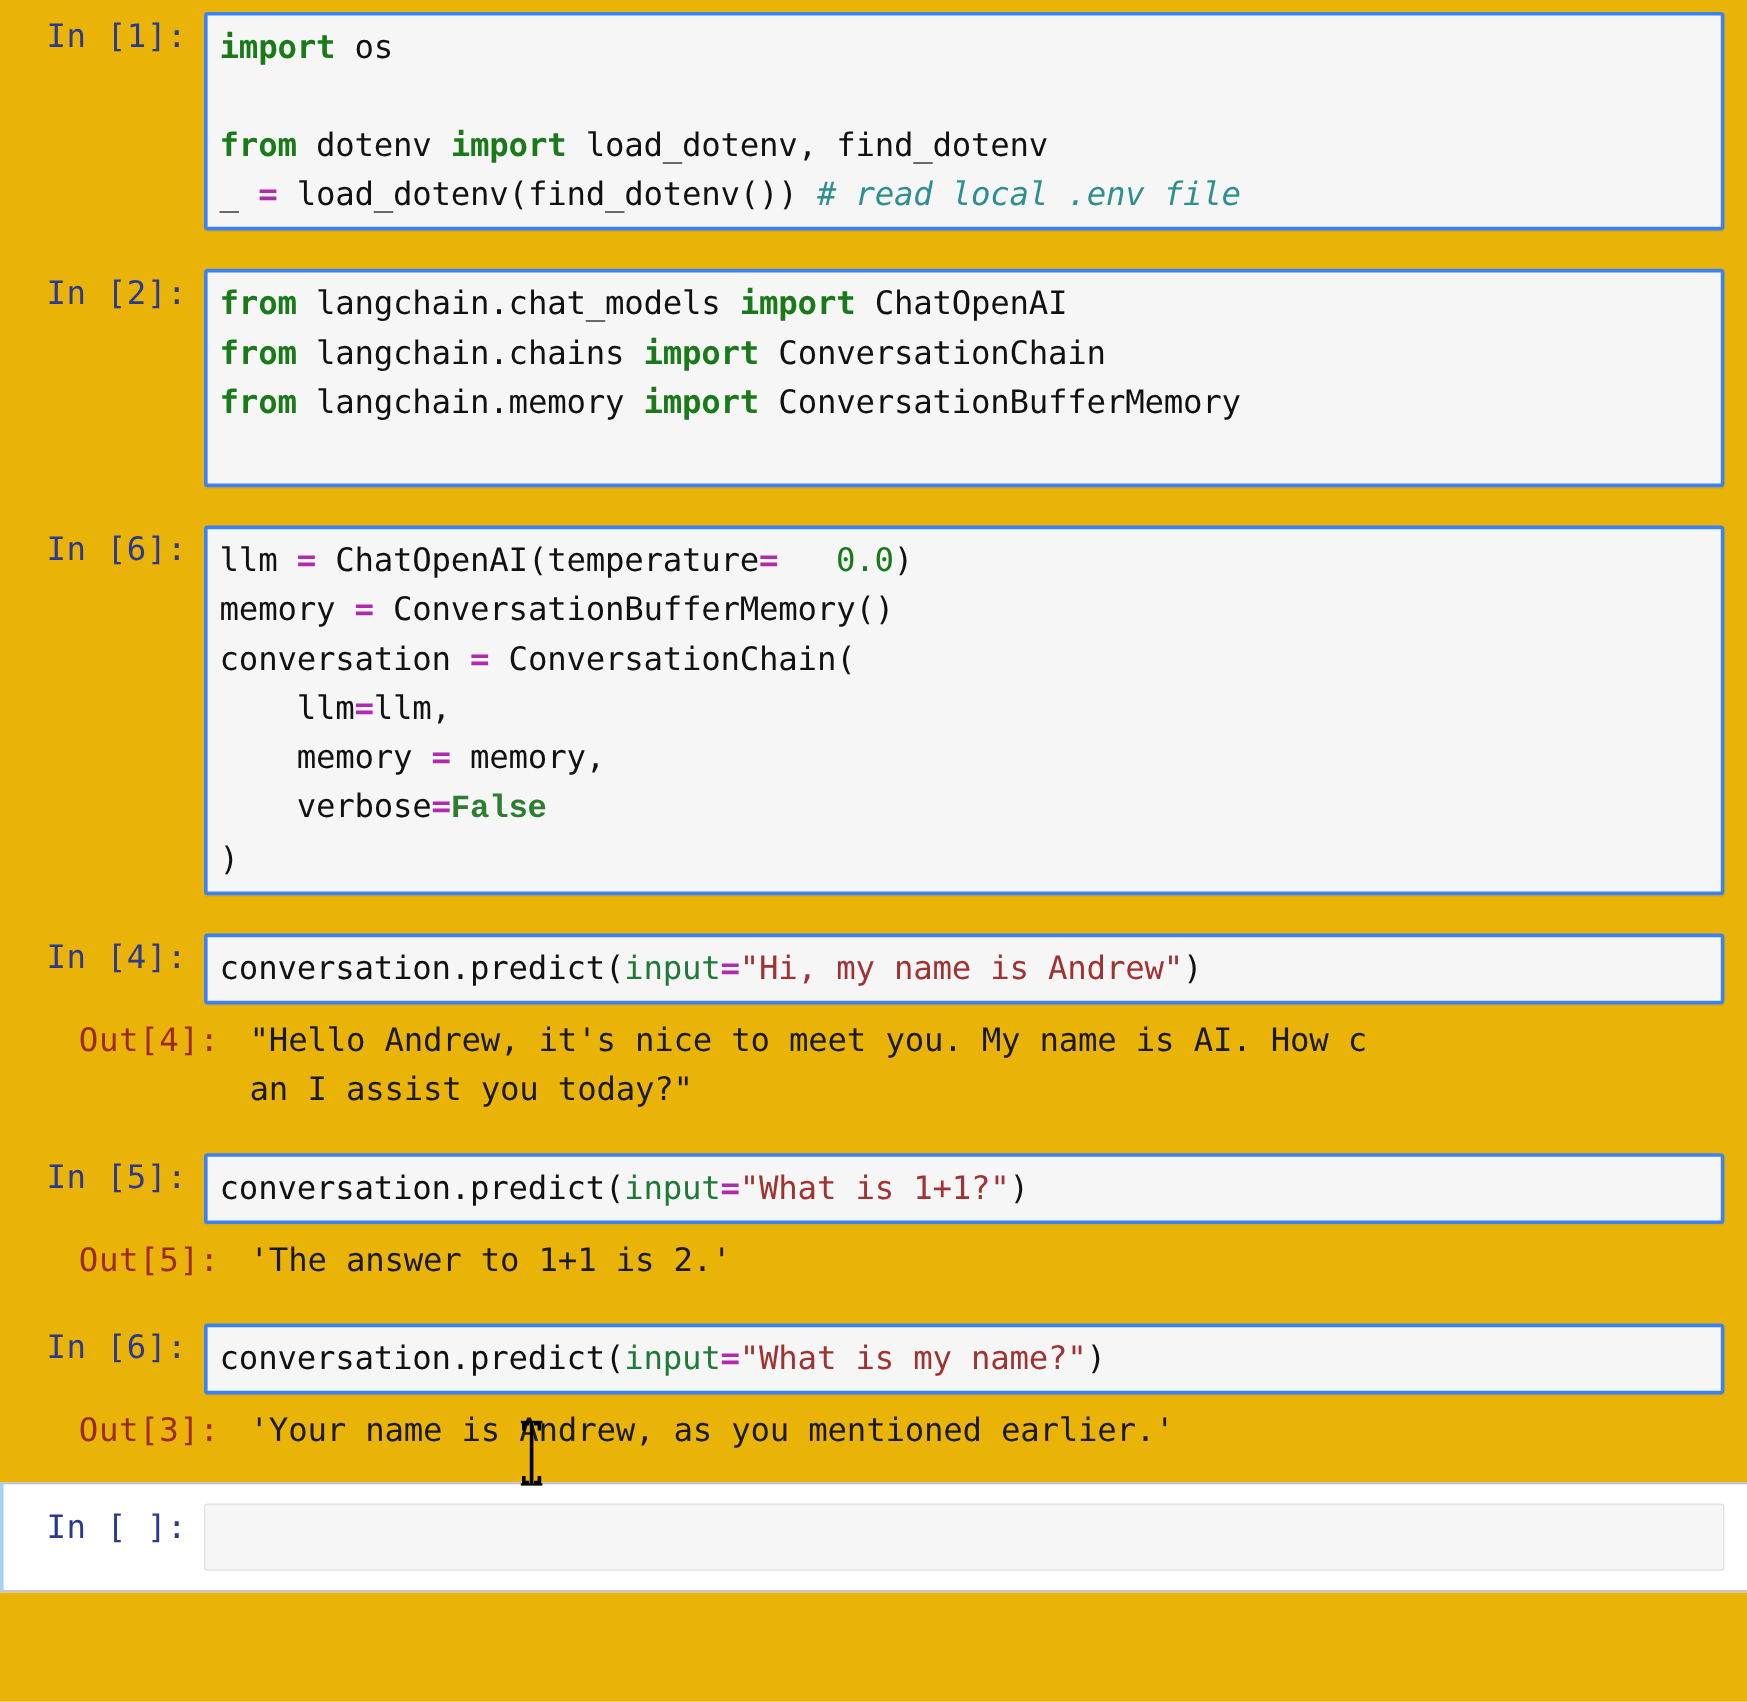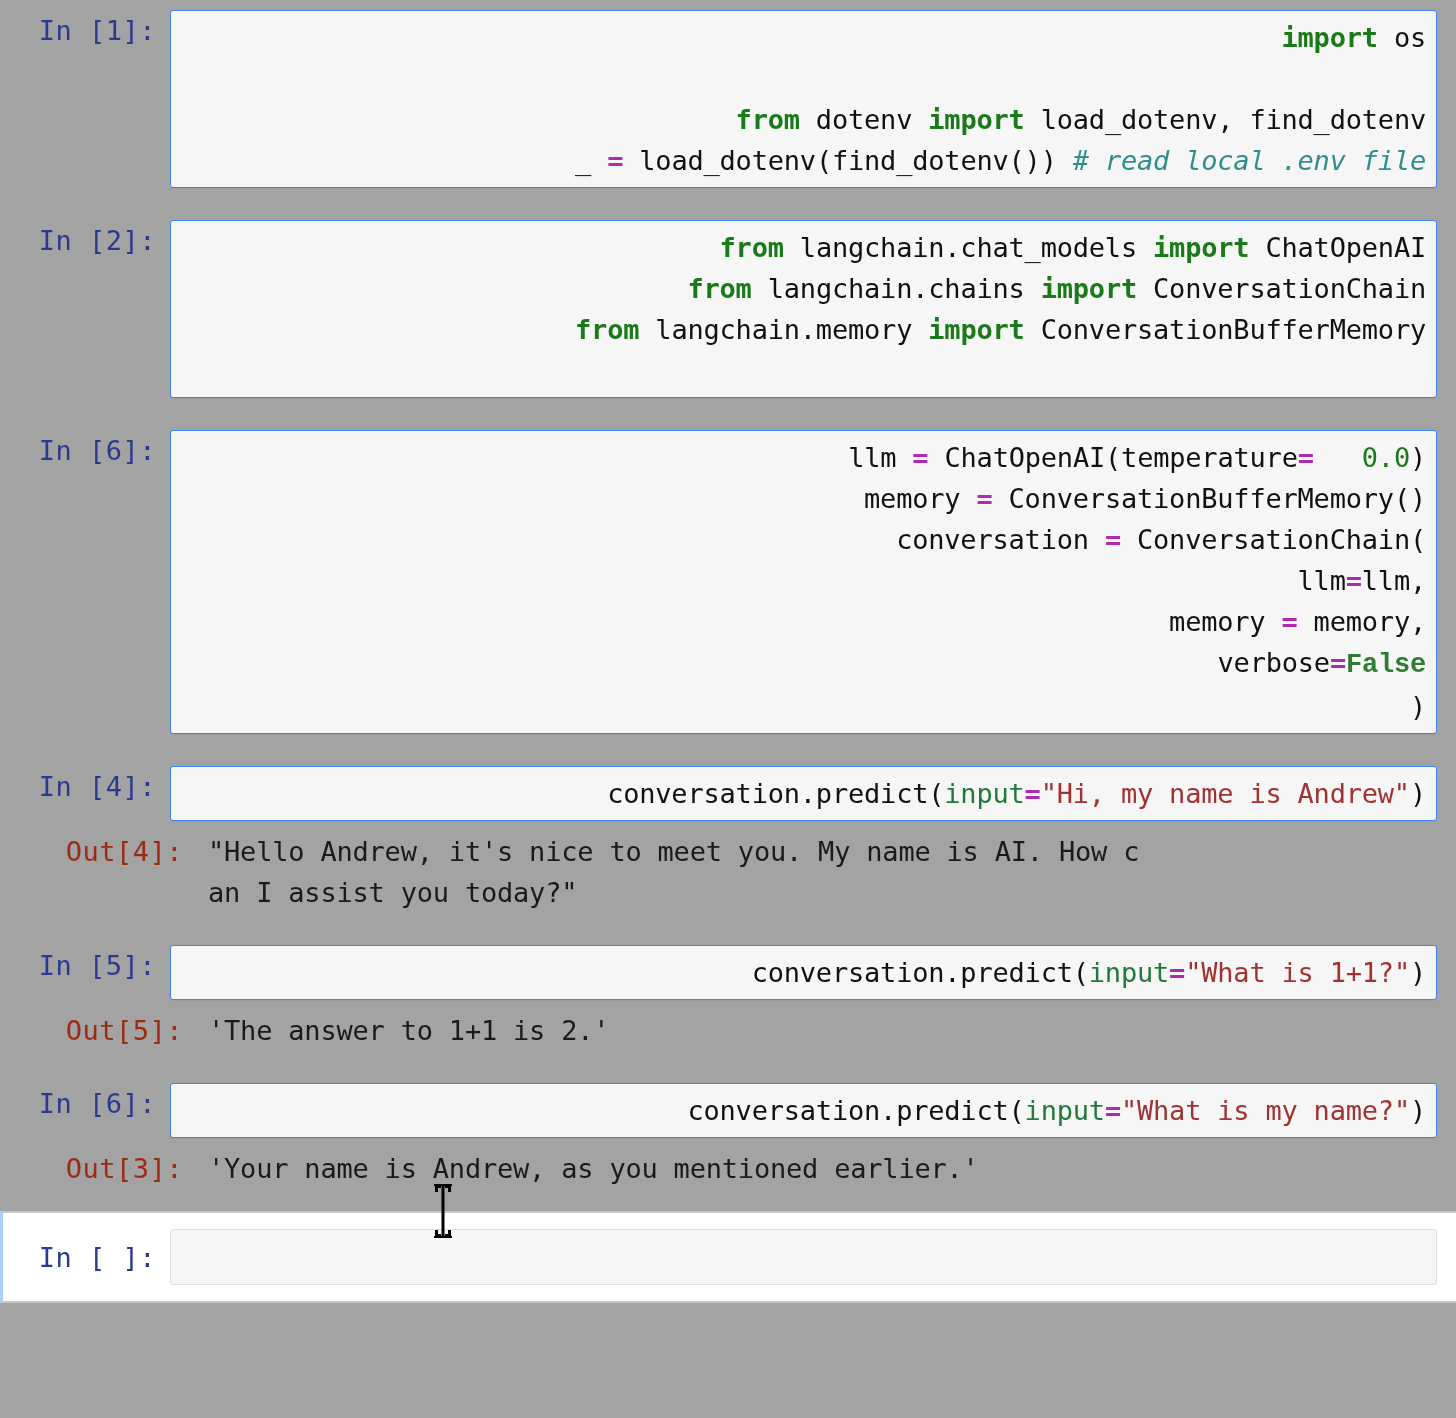--- a/index.html
+++ b/index.html
@@ -12,21 +12,21 @@
     height: 1418px;
     overflow: hidden;
     font-family: "DejaVu Sans Mono", monospace;
     -webkit-font-smoothing: antialiased;
   }
 
   #notebook {
     position: relative;
     width: 1456px;
     height: 1418px;
-    background: #a3a3a3;
+    background: #eab308;
   }
 
   
   .cell {
     position: relative;
     display: flex;
     align-items: flex-start;
     width: 100%;
     box-sizing: border-box;
   }
@@ -45,26 +45,25 @@
     user-select: none;
   }
   .prompt.in  { color: #2b3a8f; }
   .prompt.out { color: #9c2a14; margin-left: 27px; }
 
   
   .input-area {
     flex: 1 1 auto;
     margin-right: 19px;
     background: #f6f6f6;
-    border: 1px solid #3b82f6;
+    border: 3px solid #3b82f6;
     border-radius: 3px;
     box-sizing: border-box;
     padding: 6px 10px 6px 10px;
     box-shadow: 0 1px 1px rgba(0,0,0,0.045);
-    text-align: right;
   }
   .code {
     font-family: "DejaVu Sans Mono", monospace;
     font-size: 27px;
     line-height: 41px;
     color: #111111;
     white-space: pre;
     letter-spacing: -0.2px;
     tab-size: 4;
   }
@@ -94,21 +93,20 @@
   .n  { color: #1a7a1a; margin-left: 48px; }                      
   .kw { color: #1f7a3a; }                      
 
   
   .cell-selected {
     border-top: 2px solid #c7c7c7;
     border-bottom: 2px solid #c7c7c7;
     border-left: 3px solid #a8d0f5;
     background: #ffffff;
     padding: 16px 0 16px 0;
-    align-items: center;
   }
   .cell-selected .prompt { flex-basis: 167px; width: 167px; }
   .empty-input {
     flex: 1 1 auto;
     margin-right: 19px;
     height: 56px;
     background: #f6f6f6;
     border: 1px solid #dedede;
     border-radius: 3px;
     box-sizing: border-box;

